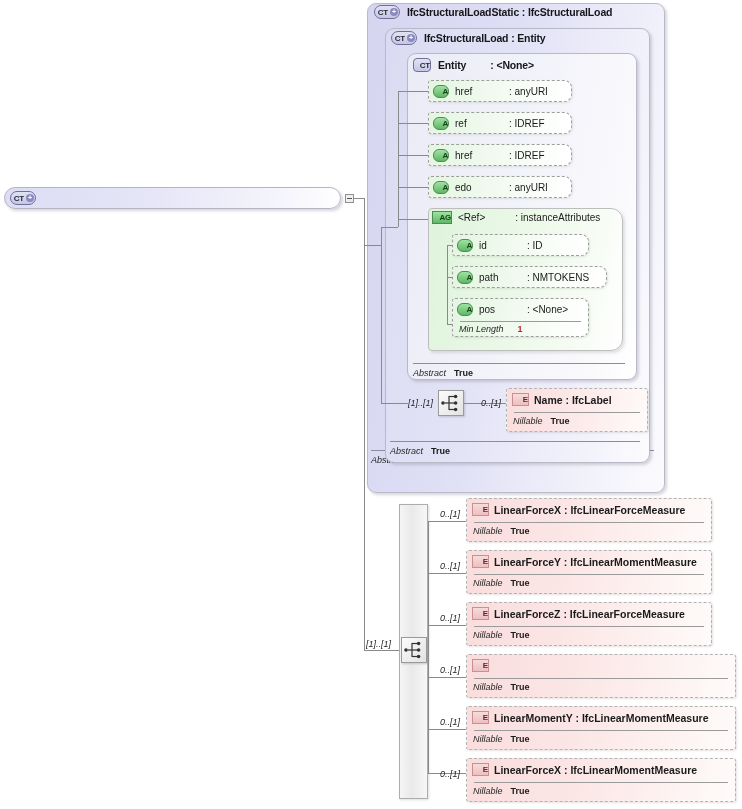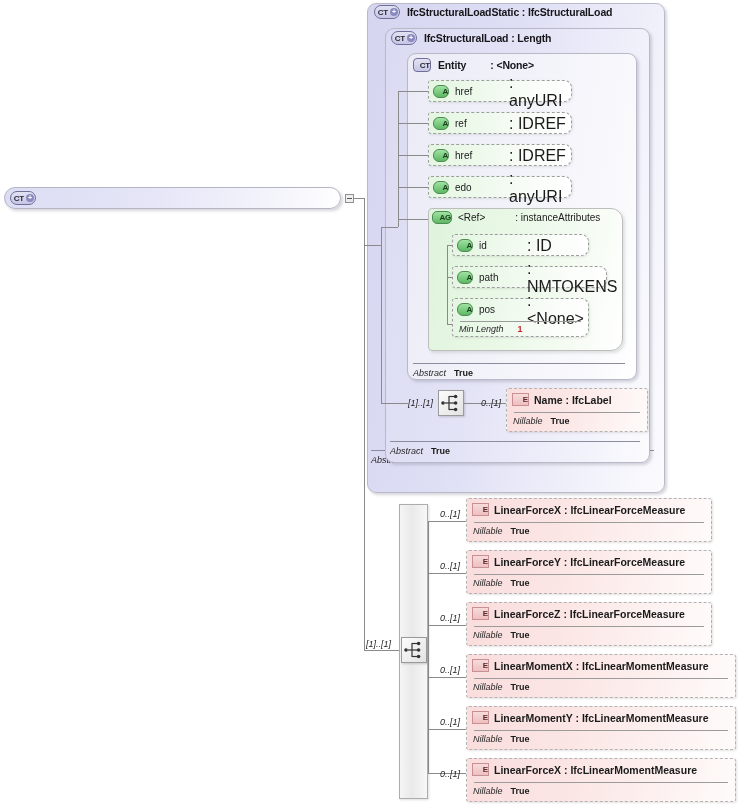--- a/index.html
+++ b/index.html
@@ -72,21 +72,21 @@
     border:1px solid #6f6f9a;
     background:linear-gradient(#e2e2f4,#c6c6e6);
   }
   .badge-a{
     width:16px;height:13px;border-radius:6px;
     border:1px solid #4e8b52;
     background:linear-gradient(#9fe3a2,#5fb765);
     font-size:8px;color:#1b3f1d;
   }
   .badge-ag{
-    width:20px;height:13px;border-radius:5px;
+    width:20px;height:13px;border-radius:0;
     border:1px solid #4e8b52;
     background:linear-gradient(#9fe3a2,#5fb765);
     font-size:8px;color:#1b3f1d;
   }
   .badge-e{
     width:17px;height:13px;
     border:1px solid #c98f92;
     background:linear-gradient(#f7dcdc,#edbfc0);
     font-size:8px;color:#5a2a2c;
   }
@@ -96,21 +96,21 @@
     position:absolute;box-sizing:border-box;
     border:1px dashed #9e9e9e;
     border-radius:3px 8px 8px 3px;
     background:linear-gradient(100deg,#e3f6e1 0%,#eef9ec 35%,#fafdf9 75%,#ffffff 100%);
     box-shadow:1px 1px 2px rgba(140,150,140,.22);
   }
   .attr-row{
     display:flex;align-items:center;height:21px;padding-left:4px;
   }
   .attr-name{font-size:10px;color:#1a1a1a;margin-left:6px;}
-  .attr-type{font-size:16px;color:#1a1a1a;position:absolute;}
+  .attr-type{font-size:10px;color:#1a1a1a;position:absolute;}
 
   
   .ag-box{
     position:absolute;box-sizing:border-box;
     border:1px solid #bdbdbd;
     border-radius:4px 12px 12px 4px;
     background:linear-gradient(100deg,#dff4dc 0%,#e9f8e6 40%,#f7fcf5 80%,#ffffff 100%);
     box-shadow:2px 2px 3px rgba(140,150,140,.25);
   }
 
@@ -198,21 +198,21 @@
   <div class="foot-line" style="left:371px;top:450px;width:283px;"></div>
   <div class="foot" style="left:371px;top:451px;">
     <span class="facet-key">Abstract</span>
     <span class="facet-val">True</span>
   </div>
 
   <div class="ct-box lvl2" style="left:385px;top:28px;width:265px;height:435px;">
   </div>
   <div class="abs ct-title-row" style="left:391px;top:31px;">
     <span class="badge badge-ct">CT<span class="plus">+</span></span>
-    <span class="ct-title">IfcStructuralLoad : Length</span>
+    <span class="ct-title">IfcStructuralLoad : Entity</span>
   </div>
   <div class="foot-line" style="left:390px;top:441px;width:250px;"></div>
   <div class="foot" style="left:390px;top:442px;">
     <span class="facet-key">Abstract</span>
     <span class="facet-val">True</span>
   </div>
 
   <div class="ct-box lvl3" style="left:407px;top:53px;width:230px;height:327px;">
   </div>
   <div class="abs ct-title-row" style="left:413px;top:58px;">
@@ -386,21 +386,21 @@
     <div class="el-sep" style="top:23px;"></div>
     <div class="facet-row" style="top:25px;">
       <span class="facet-key">Nillable</span>
       <span class="facet-val">True</span>
     </div>
   </div>
 
   <div class="el-box" style="left:466px;top:550px;width:246px;height:44px;">
     <div class="el-head">
       <span class="badge badge-e">E</span>
-      <span class="el-title">LinearForceY : IfcLinearForceMeasure</span>
+      <span class="el-title">LinearForceY : IfcLinearMomentMeasure</span>
     </div>
     <div class="el-sep" style="top:23px;"></div>
     <div class="facet-row" style="top:25px;">
       <span class="facet-key">Nillable</span>
       <span class="facet-val">True</span>
     </div>
   </div>
 
   <div class="el-box" style="left:466px;top:602px;width:246px;height:44px;">
     <div class="el-head">
@@ -410,21 +410,20 @@
     <div class="el-sep" style="top:23px;"></div>
     <div class="facet-row" style="top:25px;">
       <span class="facet-key">Nillable</span>
       <span class="facet-val">True</span>
     </div>
   </div>
 
   <div class="el-box" style="left:466px;top:654px;width:270px;height:44px;">
     <div class="el-head">
       <span class="badge badge-e">E</span>
-      <span class="el-title">LinearMomentX : IfcLinearMomentMeasure</span>
     </div>
     <div class="el-sep" style="top:23px;"></div>
     <div class="facet-row" style="top:25px;">
       <span class="facet-key">Nillable</span>
       <span class="facet-val">True</span>
     </div>
   </div>
 
   <div class="el-box" style="left:466px;top:706px;width:270px;height:44px;">
     <div class="el-head">

